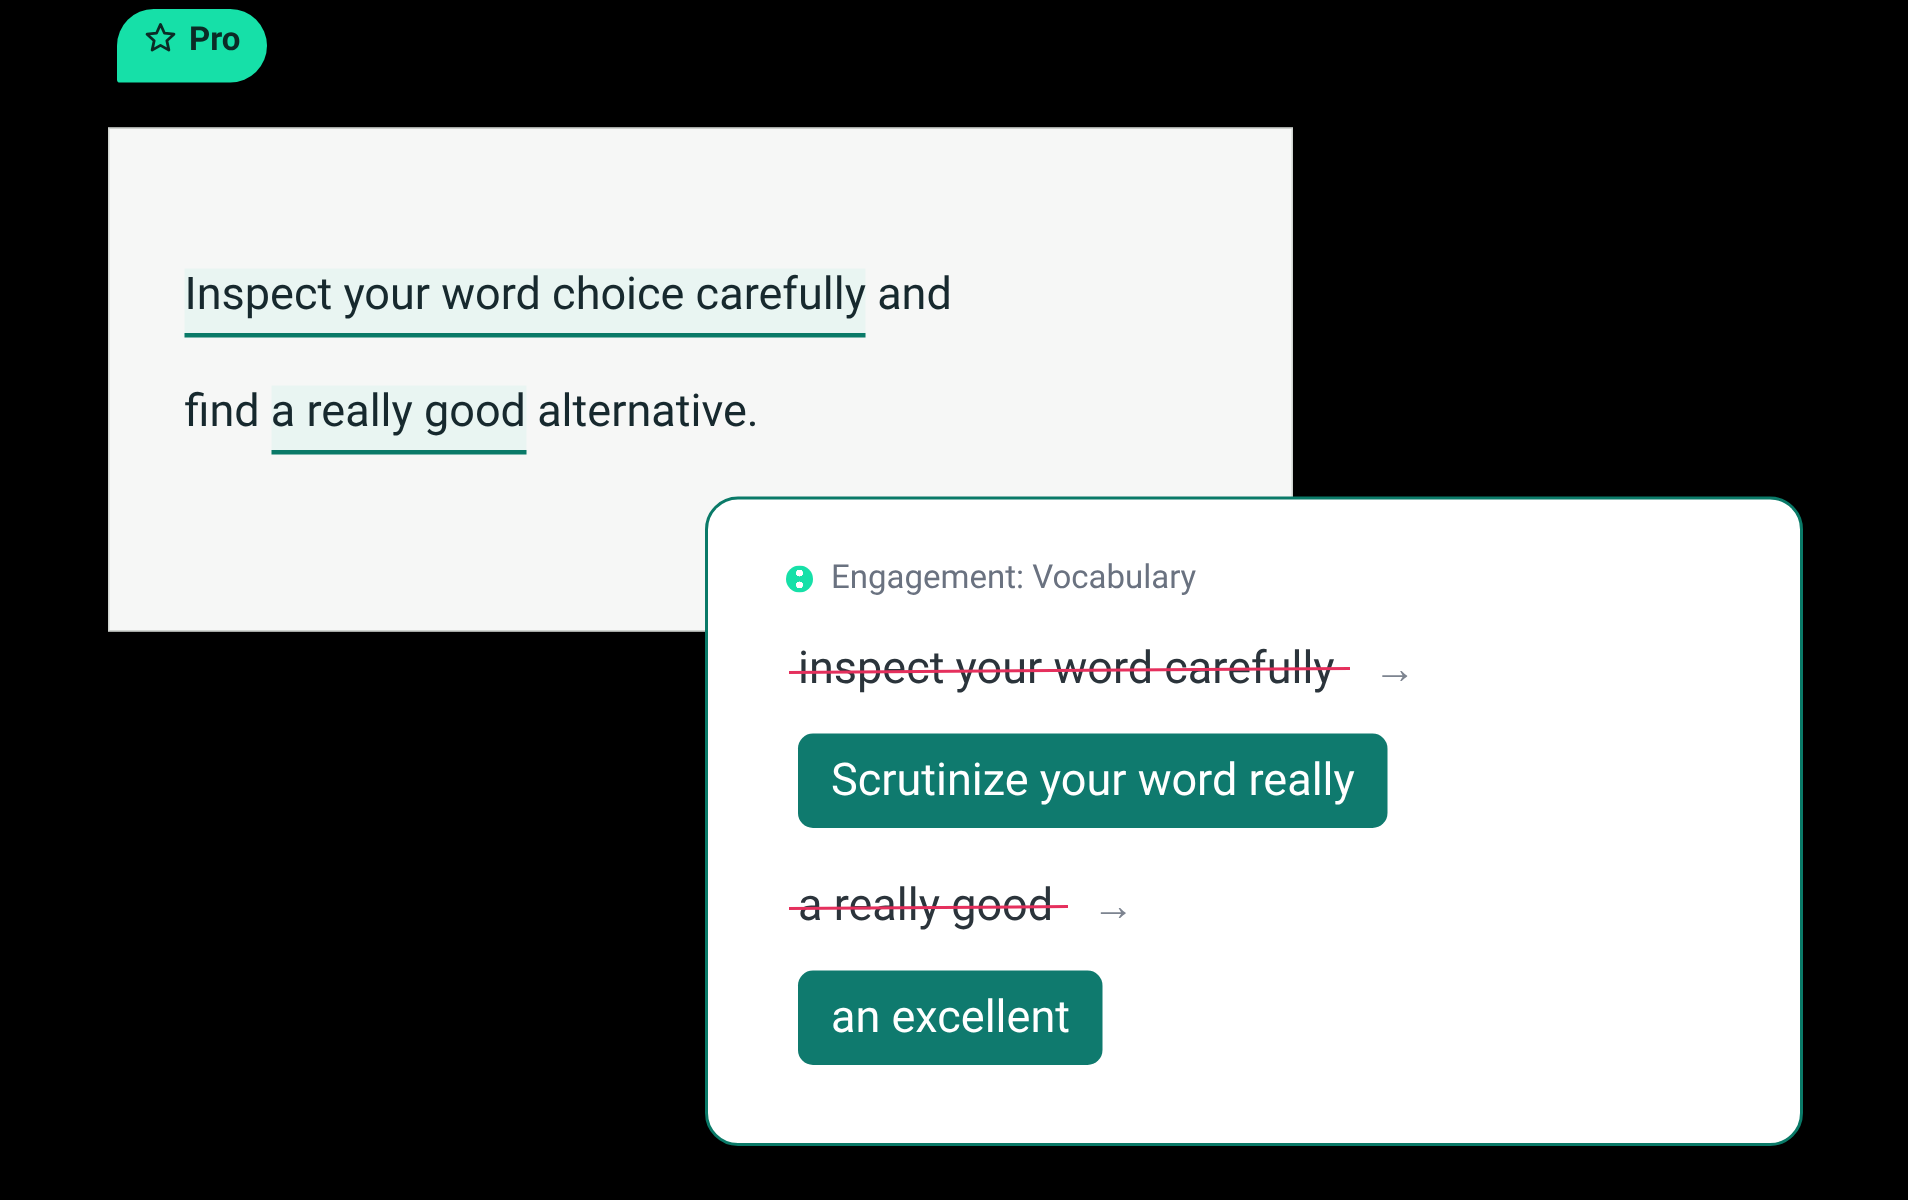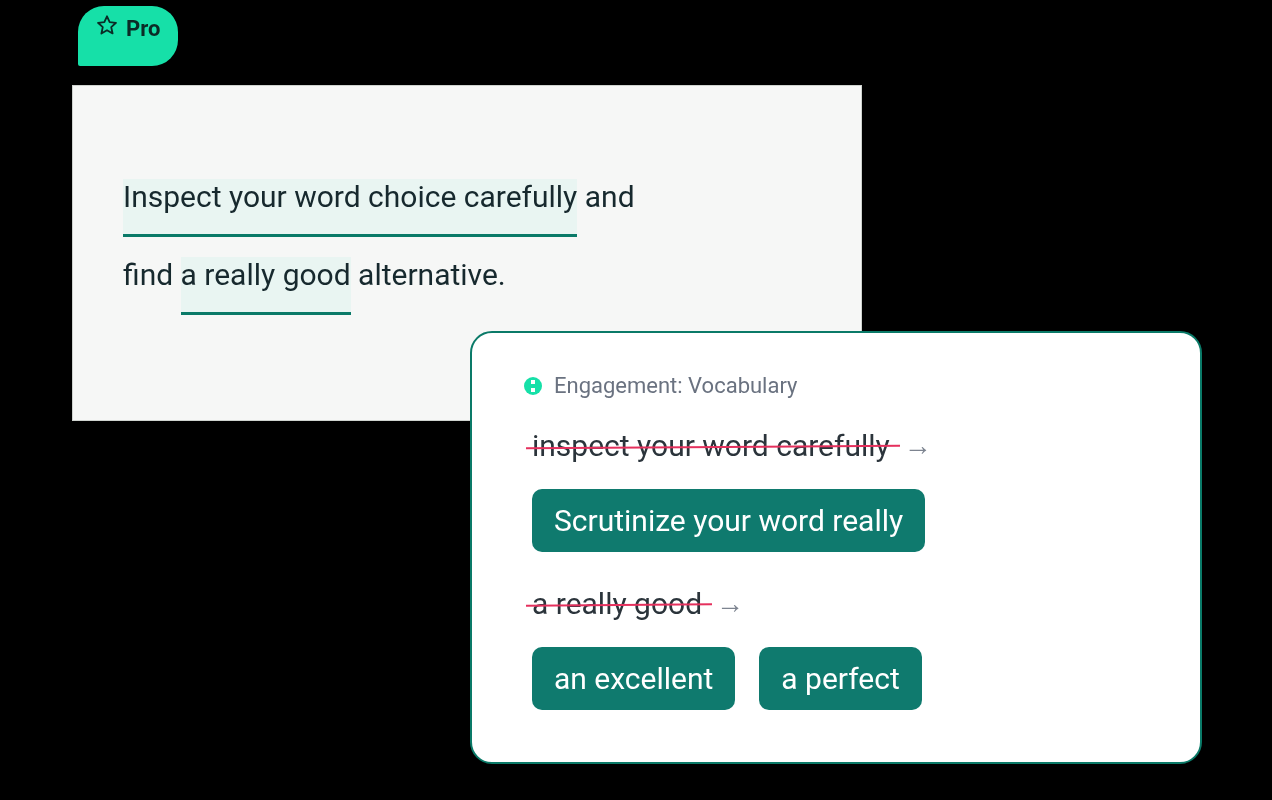--- a/index.html
+++ b/index.html
@@ -28,44 +28,44 @@
   }
 
   
   .pro-badge{
     position:absolute;
     left:78px; top:6px;
     background:var(--teal-bright);
     color:#0b2b26;
     font-weight:700;
     font-size:22px;
-    padding:8px 18px 25px;
+    padding:8px 18px 13px;
     border-radius:26px 26px 26px 2px;
     display:inline-flex;
-    align-items:flex-end;
+    align-items:flex-start;
     gap:8px;
   }
   .pro-badge svg{width:22px;height:22px;}
 
   
   .editor-card{
     position:absolute;
     left:72px; top:85px;
     width:790px; height:336px;
     background:var(--paper);
     border:1px solid var(--paper-border);
     padding:72px 50px 0 50px;
     font-size:30px;
     line-height:2.6;
   }
   .editor-line{white-space:nowrap;}
   .hl{
     background:var(--mint-wash);
     border-bottom:3px solid var(--teal);
-    padding-bottom:20px;
+    padding-bottom:8px;
   }
 
   
   .popover{
     position:absolute;
     left:470px; top:320px;
     width:732px;
     background:#fff;
     border:2px solid var(--teal);
     border-radius:22px;
@@ -81,21 +81,21 @@
   .logo-dot{
     width:18px;height:18px;border-radius:50%;
     background:
       radial-gradient(circle at 50% 28%, #fff 0 14%, transparent 15%),
       radial-gradient(circle at 50% 72%, #fff 0 14%, transparent 15%),
       var(--teal-bright);
   }
 
   .sugg-block{margin-bottom:34px;}
   .strike-row{
-    display:flex; align-items:center; gap:14px;
+    display:flex; align-items:center; gap:26px;
     font-size:30px;
     color:#2b343b;
     margin:0 0 26px 8px;
   }
   .strike-text{position:relative; display:inline-block;}
   .strike-text::after{
     content:"";
     position:absolute;
     left:-6px; right:-10px; top:52%;
     height:2px;
@@ -153,16 +153,15 @@
     </div>
   </div>
 
   <div class="sugg-block" style="margin-bottom:0;">
     <div class="strike-row">
       <span class="strike-text">a really good</span>
       <span class="arrow">→</span>
     </div>
     <div class="chips">
       <span class="chip">an excellent</span>
-      <span class="chip">a perfect</span>
     </div>
   </div>
 </div>
 
 </body></html>

